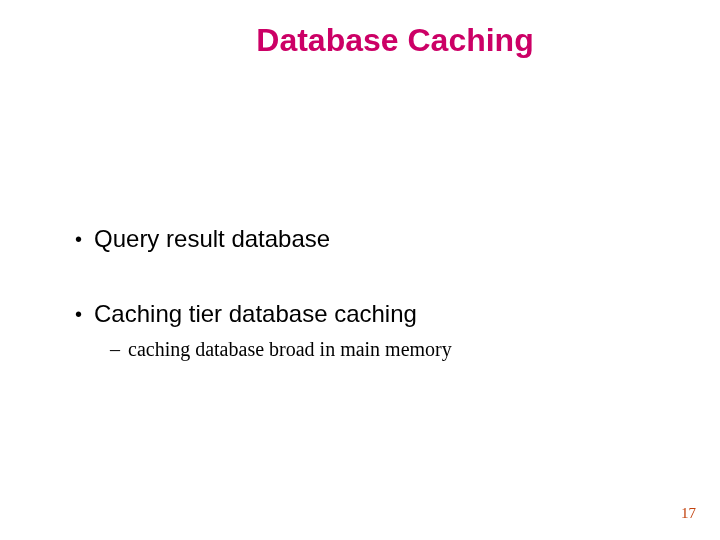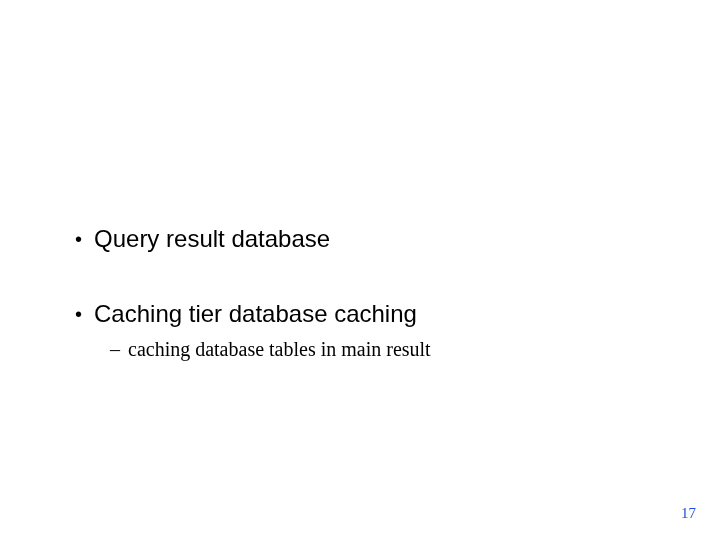--- a/index.html
+++ b/index.html
@@ -64,42 +64,43 @@
     }
     .sub-dash {
       margin-right: 8px;
     }
     .pagenum {
       position: absolute;
       bottom: 18px;
       right: 24px;
       font-family: "Times New Roman", Times, serif;
       font-size: 15px;
-      color: #1d4ed8;
+      color: #c2410c;
     }
   </style>
 </head>
 <body>
 
 <div class="slide">
+  <h1 class="title">Database Caching</h1>
 
 
   <ul class="bullet-list bullet1">
     <li class="bullet-item">
       <span class="bullet-dot">•</span>
       <span>Query result database</span>
     </li>
   </ul>
 
   <ul class="bullet-list bullet2">
     <li class="bullet-item">
       <span class="bullet-dot">•</span>
       <span>Caching tier database caching</span>
     </li>
   </ul>
 
   <div class="sub-item">
     <span class="sub-dash">–</span>
-    <span>caching database tables in main result</span>
+    <span>caching database broad in main memory</span>
   </div>
 
   <div class="pagenum">17</div>
 </div>
 
 </body></html>

